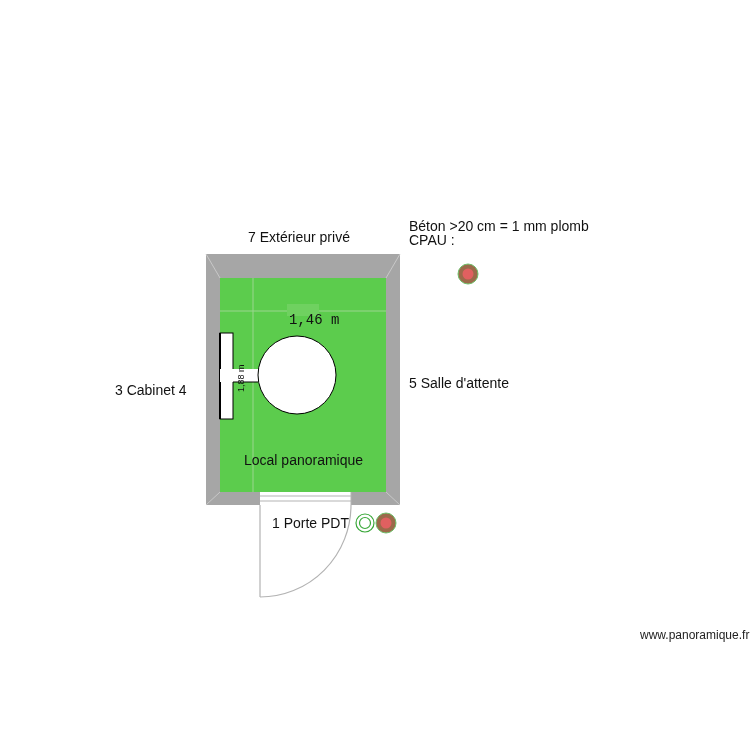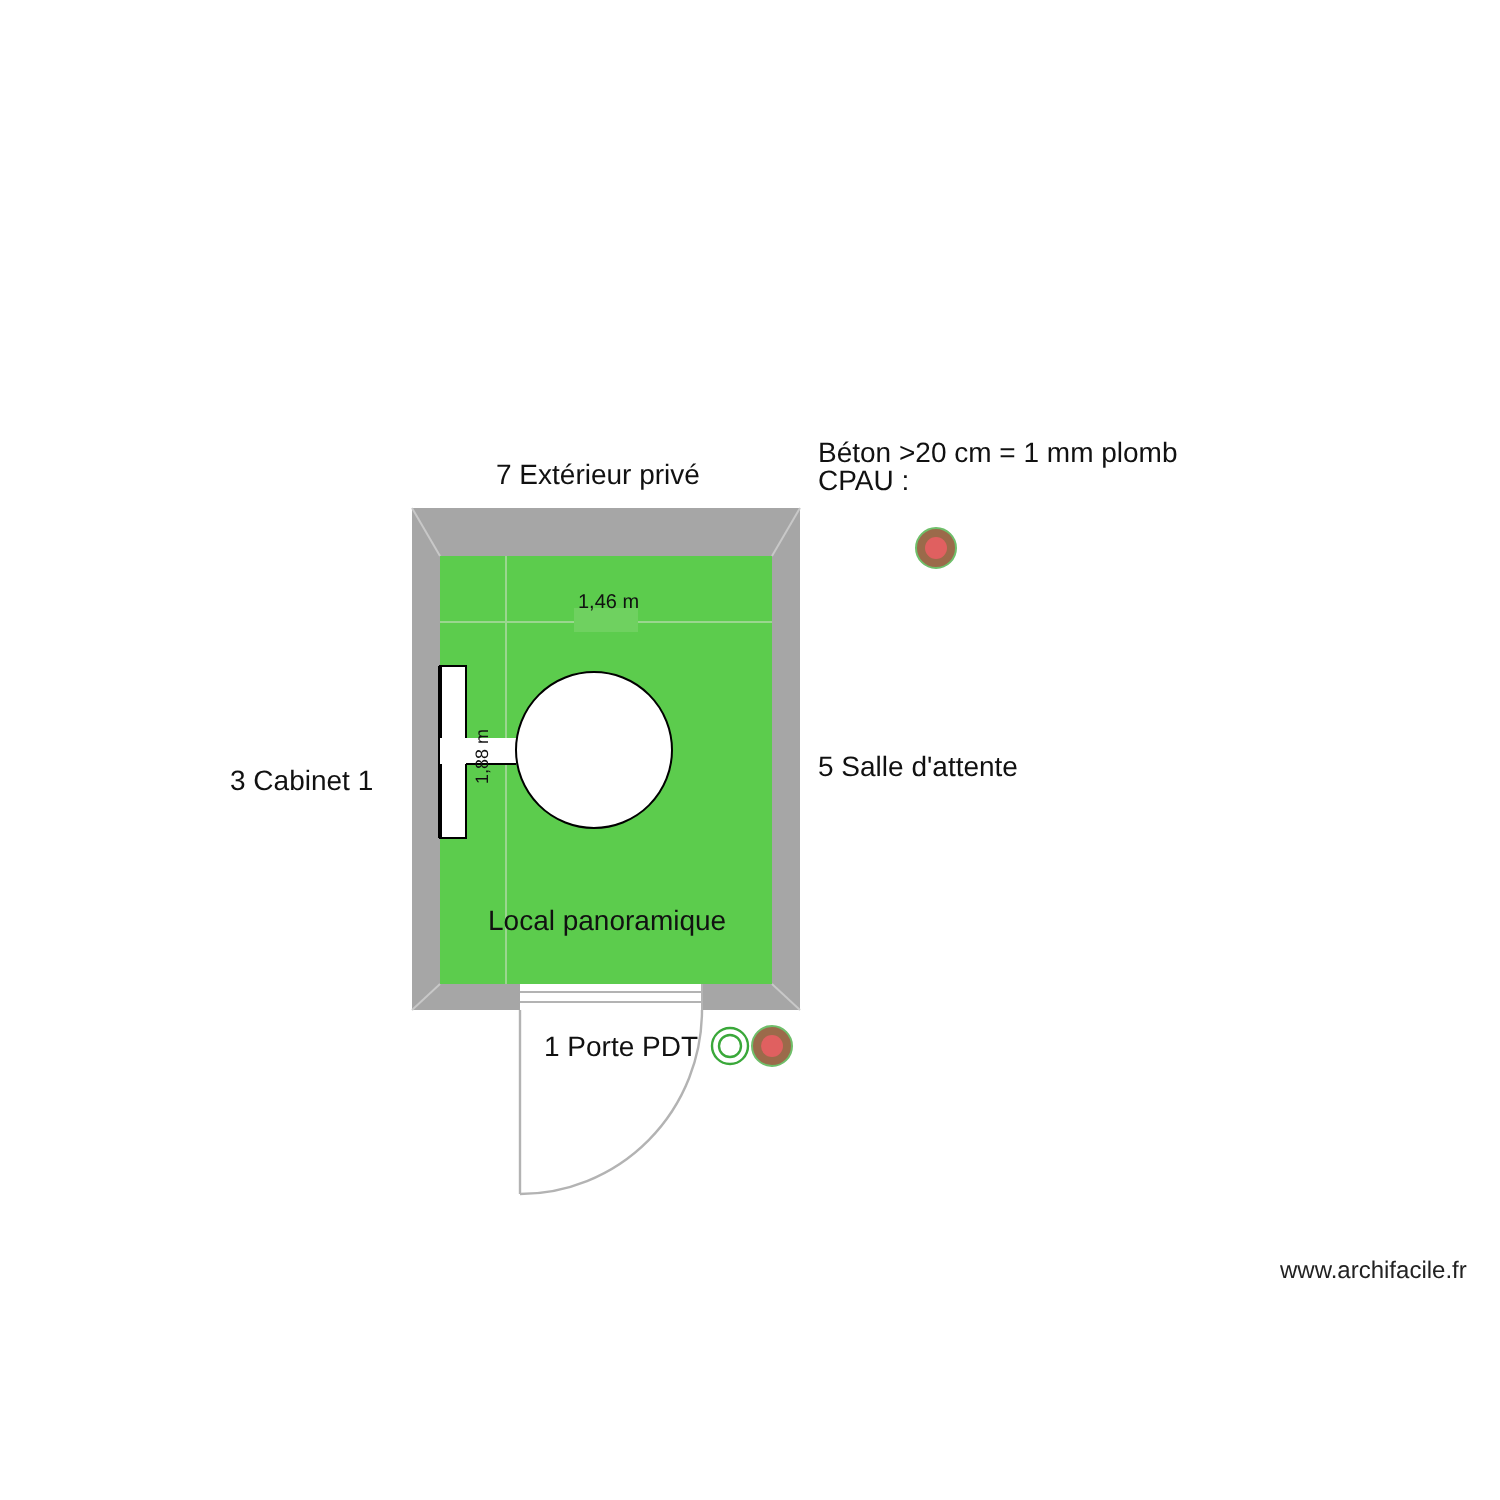--- a/index.html
+++ b/index.html
@@ -43,27 +43,27 @@
 
   <circle cx="365" cy="523" r="9" fill="#ffffff" stroke="#3aa83a" stroke-width="1.2"></circle>
   <circle cx="365" cy="523" r="5.5" fill="none" stroke="#3aa83a" stroke-width="1.2"></circle>
   <circle cx="386" cy="523" r="10" fill="#9b6a4a" stroke="#6fbf6a" stroke-width="1"></circle>
   <circle cx="386" cy="523" r="5.5" fill="#e06060"></circle>
 
   <circle cx="468" cy="274" r="10" fill="#9b6a4a" stroke="#6fbf6a" stroke-width="1"></circle>
   <circle cx="468" cy="274" r="5.5" fill="#e06060"></circle>
 </svg>
 
-<div class="lbl" style="left:289px;top:296px;font-size:10px;">1,46 m</div>
+<div class="lbl" style="left:289px;top:312px;font-size:14px;font-family:Liberation Mono, monospace;">1,46 m</div>
 <div class="lbl" style="left:236px;top:392px;font-size:9px;transform:rotate(-90deg);transform-origin:0 0;">1,88 m</div>
 <div class="lbl" style="left:244px;top:452px;">Local panoramique</div>
 
 <div class="lbl" style="left:248px;top:229px;">7 Extérieur privé</div>
-<div class="lbl" style="left:115px;top:382px;">3 Cabinet 1</div>
+<div class="lbl" style="left:115px;top:382px;">3 Cabinet 4</div>
 <div class="lbl" style="left:409px;top:375px;">5 Salle d'attente</div>
 <div class="lbl" style="left:272px;top:515px;">1 Porte PDT</div>
 
 <div class="legend">
   <div>Béton &gt;20 cm = 1 mm plomb</div>
   <div>CPAU :</div>
 </div>
 
-<div class="watermark">www.archifacile.fr</div>
+<div class="watermark">www.panoramique.fr</div>
 
 </body></html>

